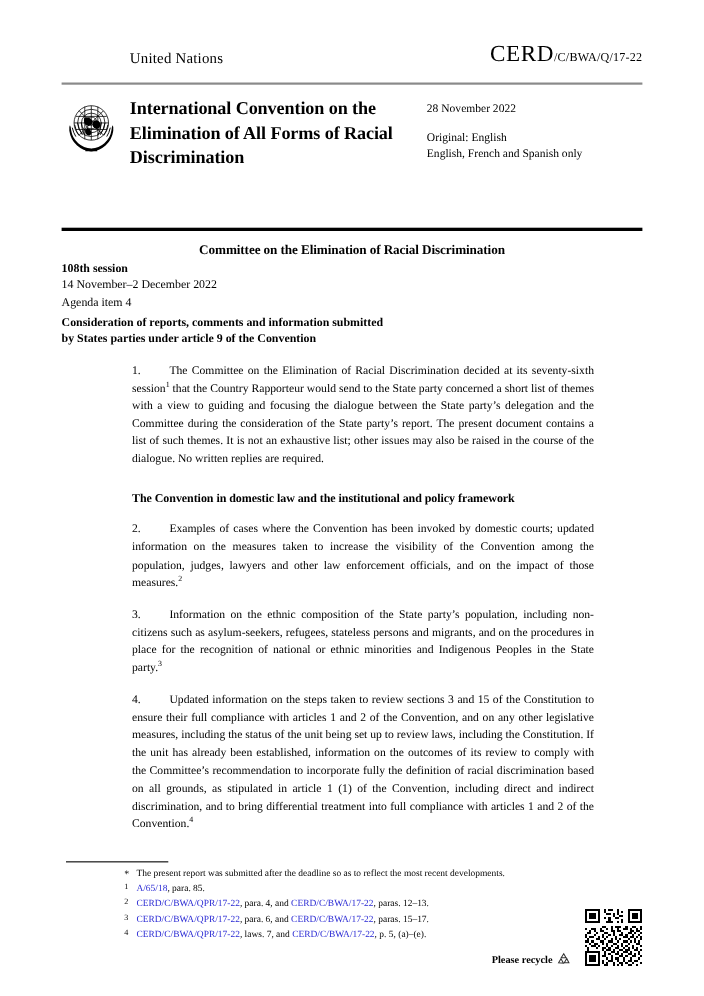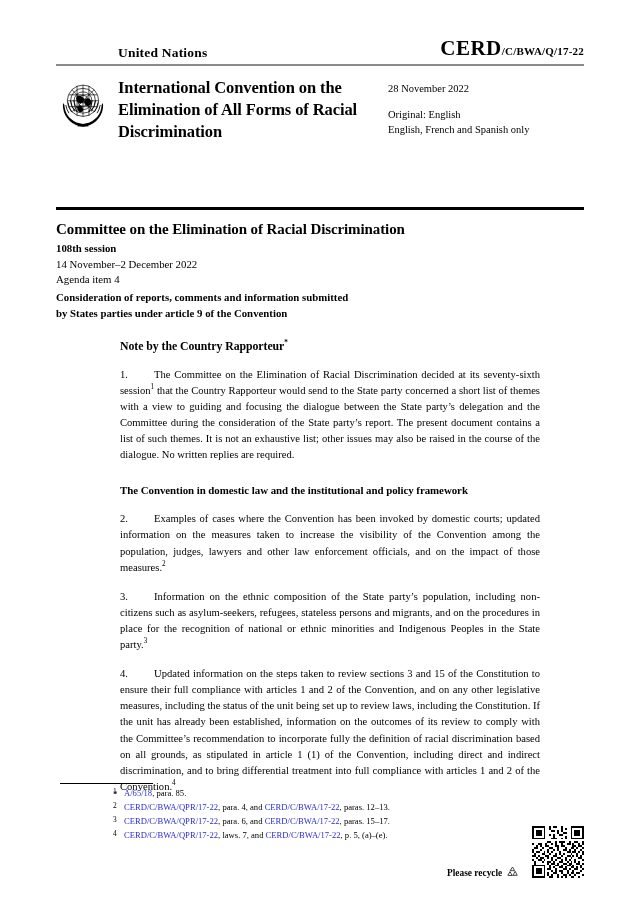--- a/index.html
+++ b/index.html
@@ -27,22 +27,21 @@
   .masthead {
     position: absolute;
     left: 56px;
     top: 36px;
     width: 528px;
   }
   .masthead-top {
     display: flex;
     align-items: flex-end;
     justify-content: space-between;
-    padding-bottom: 2px;
-    font-weight: bold;
+    padding-bottom: 13px;
   }
   .un-name {
     font-size: 13.5px;
     letter-spacing: 0.2px;
     margin-left: 62px;
   }
   .doc-symbol {
     white-space: nowrap;
     text-align: center;
   }
@@ -106,24 +105,25 @@
   
   .committee {
     position: absolute;
     left: 56px;
     top: 219px;
     width: 528px;
     font-size: 10.8px;
     line-height: 1.42;
   }
   .committee .c-title {
-    font-size: 15px;
+    font-size: 12px;
     font-weight: bold;
     letter-spacing: -0.1px;
     margin-bottom: 1px;
+    text-align: center;
   }
   .committee .b { font-weight: bold; }
   .committee .r { font-weight: normal; }
   .committee .pre-bold { margin-top: 3px; }
 
   
   .content {
     position: absolute;
     left: 120px;
     top: 317px;
@@ -298,39 +298,38 @@
     <div class="b">108th session</div>
     <div class="r">14 November–2 December 2022</div>
     <div class="r">Agenda item 4</div>
     <div class="b pre-bold">Consideration of reports, comments and information submitted</div>
     <div class="b">by States parties under article 9 of the Convention</div>
   </div>
 
   <div class="content">
 
 
-    <div class="note-head"><span>Note by the Country Rapporteur</span><sup>*</sup></div>
 
     <div class="para"><span class="num">1.</span><span>The Committee on the Elimination of Racial Discrimination decided at its seventy-sixth session</span><sup>1</sup><span> that the Country Rapporteur would send to the State party concerned a short list of themes with a view to guiding and focusing the dialogue between the State party’s delegation and the Committee during the consideration of the State party’s report. The present document contains a list of such themes. It is not an exhaustive list; other issues may also be raised in the course of the dialogue. No written replies are required.</span></div>
 
     <div class="section-head">
       <div>The Convention in domestic law and the institutional and policy framework</div>
     </div>
 
     <div class="para"><span class="num">2.</span><span>Examples of cases where the Convention has been invoked by domestic courts; updated information on the measures taken to increase the visibility of the Convention among the population, judges, lawyers and other law enforcement officials, and on the impact of those measures.</span><sup>2</sup></div>
 
     <div class="para"><span class="num">3.</span><span>Information on the ethnic composition of the State party’s population, including non-citizens such as asylum-seekers, refugees, stateless persons and migrants, and on the procedures in place for the recognition of national or ethnic minorities and Indigenous Peoples in the State party.</span><sup>3</sup></div>
 
     <div class="para"><span class="num">4.</span><span>Updated information on the steps taken to review sections 3 and 15 of the Constitution to ensure their full compliance with articles 1 and 2 of the Convention, and on any other legislative measures, including the status of the unit being set up to review laws, including the Constitution. If the unit has already been established, information on the outcomes of its review to comply with the Committee’s recommendation to incorporate fully the definition of racial discrimination based on all grounds, as stipulated in article 1 (1) of the Convention, including direct and indirect discrimination, and to bring differential treatment into full compliance with articles 1 and 2 of the Convention.</span><sup>4</sup></div>
 
   </div>
 
   <div class="fn-rule"></div>
   <div class="footnotes" id="footnotes-container">
-      <div class="fn"><span class="marker star">*</span></div>
+      <div class="fn"><span class="marker star">*</span><span>The present report was submitted after the deadline so as to reflect the most recent developments.</span></div>
       <div class="fn"><span class="marker">1</span><span class="lnk" style="color: rgb(43, 43, 212); text-align: center;">A/65/18</span><span>, para. 85.</span></div>
       <div class="fn"><span class="marker">2</span><span class="lnk" style="color: rgb(43, 43, 212);">CERD/C/BWA/QPR/17-22</span><span>, para. 4, and </span><span class="lnk" style="color: rgb(43, 43, 212);">CERD/C/BWA/17-22</span><span>, paras. 12–13.</span></div>
       <div class="fn"><span class="marker">3</span><span class="lnk" style="color: rgb(43, 43, 212);">CERD/C/BWA/QPR/17-22</span><span>, para. 6, and </span><span class="lnk" style="color: rgb(43, 43, 212);">CERD/C/BWA/17-22</span><span>, paras. 15–17.</span></div>
       <div class="fn"><span class="marker">4</span><span class="lnk" style="color: rgb(43, 43, 212);">CERD/C/BWA/QPR/17-22</span><span>, laws. 7, and </span><span class="lnk" style="color: rgb(43, 43, 212);">CERD/C/BWA/17-22</span><span>, p. 5, (a)–(e).</span></div>
     </div>
 
   <div class="footer-code">GE.22-26908(E)</div>
 
   <div class="recycle">
     <span class="recycle-text">Please recycle</span>

